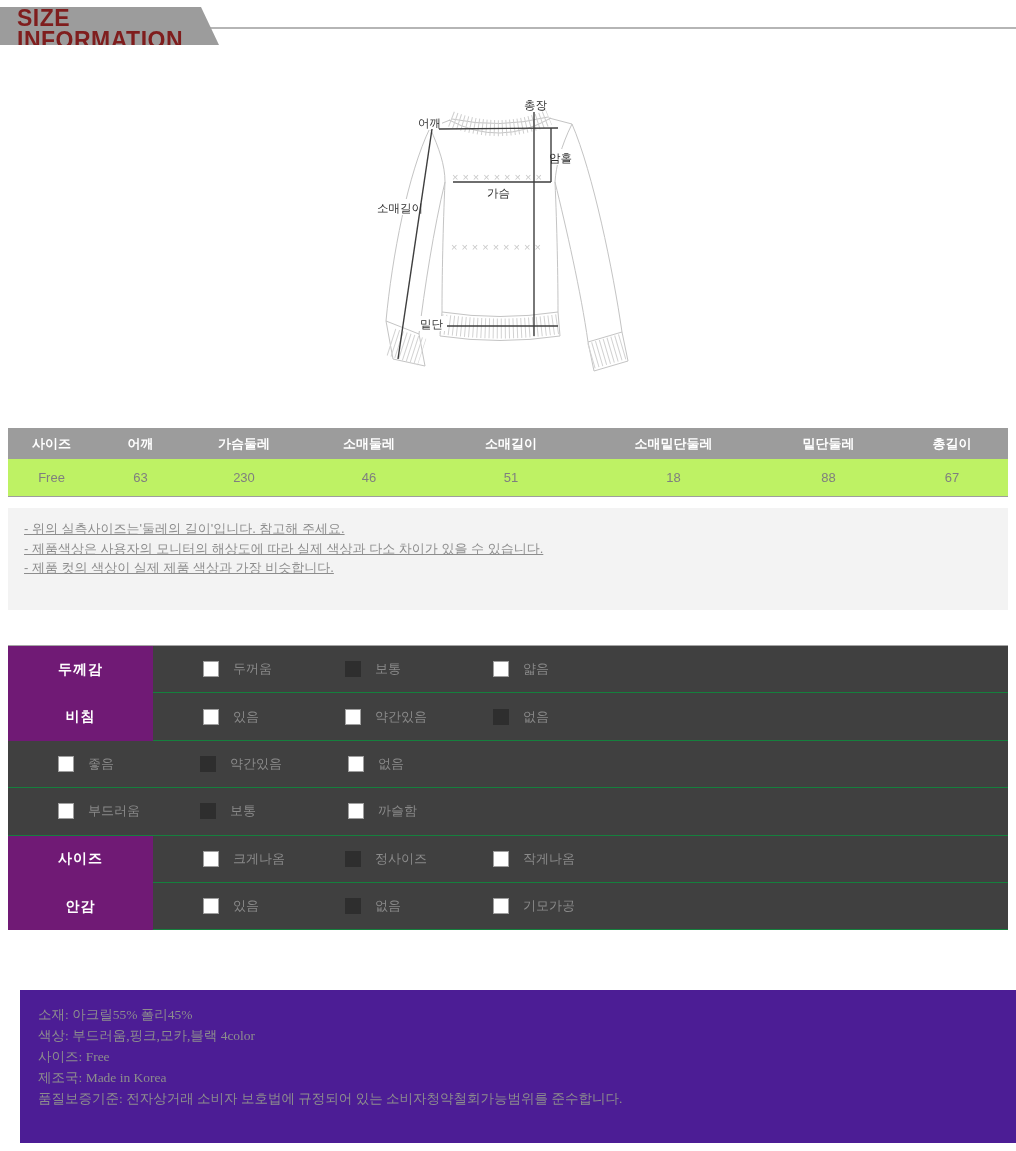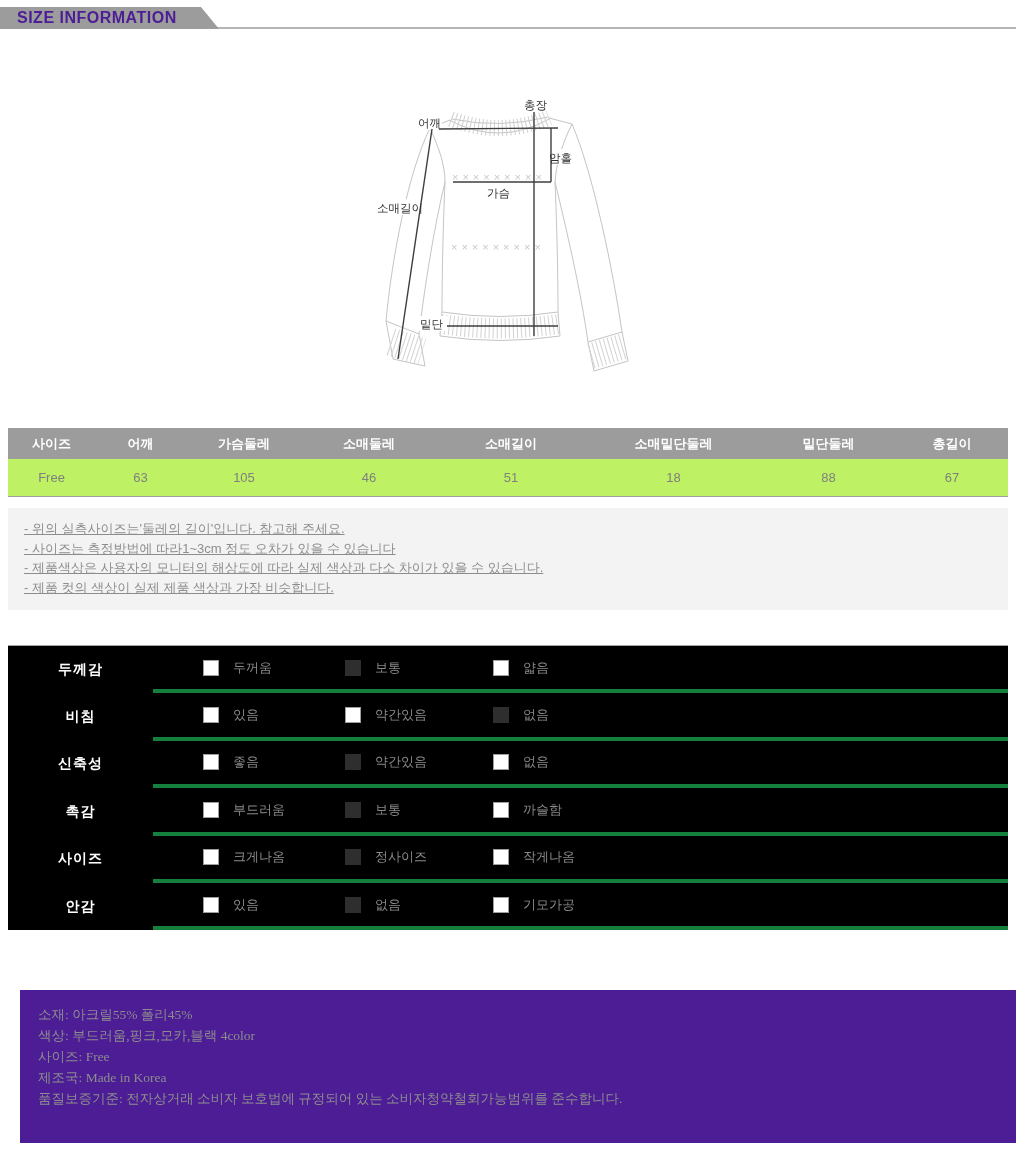--- a/index.html
+++ b/index.html
@@ -1,46 +1,46 @@
 <!DOCTYPE html>
 <html><head>
 <meta charset="utf-8">
 <style>
   html,body{margin:0;padding:0;background:#fff;}
   .page{position:relative;width:1016px;height:1151px;background:#fff;
         font-family:"Liberation Sans",sans-serif;overflow:hidden;}
 
   
   .hdr-line{position:absolute;top:27px;left:0;width:1016px;height:2px;background:#b5b5b5;}
-  .hdr-bar{position:absolute;top:7px;left:0;width:219px;height:22px;background:#9c9c9c;
+  .hdr-bar{position:absolute;top:7px;left:0;width:219px;height:38px;background:#9c9c9c;
            clip-path:polygon(0 0,201px 0,219px 100%,0 100%);
-           color:#4c1d95;font-size:16px;font-weight:600;line-height:22px;
+           color:#7f1d1d;font-size:23px;font-weight:600;line-height:22px;
            padding-left:17px;box-sizing:border-box;letter-spacing:.5px;}
 
   
   .diagram{position:absolute;left:350px;top:85px;}
 
   
   .stable{position:absolute;left:8px;top:428px;width:1000px;}
   .sthead{display:flex;background:#9c9c9c;height:31px;align-items:center;}
   .sthead .c{color:#fff;font-size:13px;font-weight:bold;text-align:center;}
   .strow{display:flex;height:37px;align-items:center;border-bottom:1px solid #9e9e9e;background:#bef264;}
   .strow .c{color:#7f7f7f;font-size:13px;text-align:center;}
 
   
   .notes{position:absolute;left:8px;top:508px;width:1000px;height:102px;background:#f3f3f3;
          box-sizing:border-box;padding:11px 0 0 16px;}
   .note-line{font-size:13px;color:#8d8d8d;line-height:19.5px;text-decoration:underline;}
 
   
   .features{position:absolute;left:8px;top:645px;width:1000px;border-top:1px solid #a5a5a5;}
   .frow{display:flex;height:47.4px;}
-  .flabel{width:145px;background:#000000;color:#fff;font-size:14px;font-weight:bold;
+  .flabel{width:145px;background:#701a75;color:#fff;font-size:14px;font-weight:bold;
           display:flex;align-items:center;justify-content:center;letter-spacing:1px;}
-  .fopts{flex:1;position:relative;border-bottom:4px solid #15803d;background:#000000;}
+  .fopts{flex:1;position:relative;border-bottom:1px solid #15803d;background:#404040;}
   .fopt{position:absolute;top:50%;transform:translateY(-50%);display:flex;align-items:center;}
   .fopt.p1{left:50px}.fopt.p2{left:192px}.fopt.p3{left:340px}
   .cb{width:14px;height:14px;border:1px solid #9e9e9e;background:#fff;display:inline-block;box-sizing:content-box;}
   .cb.on{background:#2e2e2e;border-color:#2e2e2e;}
   .folabel{margin-left:14px;font-size:13px;color:#8a8a8a;}
 
   
   .pinfo{position:absolute;left:20px;top:990px;width:1000px;height:153px;background:#4c1d95;
          box-sizing:border-box;padding:14px 0 0 18px;font-family:Liberation Serif, serif;}
   .info-line{font-size:13.5px;color:#8d8d8d;line-height:21px;}
@@ -123,32 +123,31 @@
       <div class="c" style="width:11.6%">가슴둘레</div>
       <div class="c" style="width:13.4%">소매둘레</div>
       <div class="c" style="width:15%">소매길이</div>
       <div class="c" style="width:17.5%">소매밑단둘레</div>
       <div class="c" style="width:13.5%">밑단둘레</div>
       <div class="c" style="width:11.2%">총길이</div>
     </div>
     <div class="strow">
       <div class="c" style="width:8.7%">Free</div>
       <div class="c" style="width:9.1%">63</div>
-      <div class="c" style="width:11.6%">105</div>
+      <div class="c" style="width:11.6%">230</div>
       <div class="c" style="width:13.4%">46</div>
       <div class="c" style="width:15%">51</div>
       <div class="c" style="width:17.5%">18</div>
       <div class="c" style="width:13.5%">88</div>
       <div class="c" style="width:11.2%">67</div>
     </div>
   </div>
 
   <div class="notes">
     <div class="note-line">- 위의 실측사이즈는'둘레의 길이'입니다. 참고해 주세요.</div>
-    <div class="note-line">- 사이즈는 측정방법에 따라1~3cm 정도 오차가 있을 수 있습니다</div>
     <div class="note-line">- 제품색상은 사용자의 모니터의 해상도에 따라 실제 색상과 다소 차이가 있을 수 있습니다.</div>
     <div class="note-line">- 제품 컷의 색상이 실제 제품 색상과 가장 비슷합니다.</div>
   </div>
 
   <div class="features">
 
     <div class="frow">
       <div class="flabel">두께감</div>
       <div class="fopts">
         <div class="fopt p1">
@@ -178,39 +177,37 @@
           <span class="folabel">약간있음</span>
         </div>
         <div class="fopt p3">
           <span class="cb on"></span>
           <span class="folabel">없음</span>
         </div>
       </div>
     </div>
 
     <div class="frow">
-      <div class="flabel">신축성</div>
       <div class="fopts">
         <div class="fopt p1">
           <span class="cb"></span>
           <span class="folabel">좋음</span>
         </div>
         <div class="fopt p2">
           <span class="cb on"></span>
           <span class="folabel">약간있음</span>
         </div>
         <div class="fopt p3">
           <span class="cb"></span>
           <span class="folabel">없음</span>
         </div>
       </div>
     </div>
 
     <div class="frow">
-      <div class="flabel">촉감</div>
       <div class="fopts">
         <div class="fopt p1">
           <span class="cb"></span>
           <span class="folabel">부드러움</span>
         </div>
         <div class="fopt p2">
           <span class="cb on"></span>
           <span class="folabel">보통</span>
         </div>
         <div class="fopt p3">

